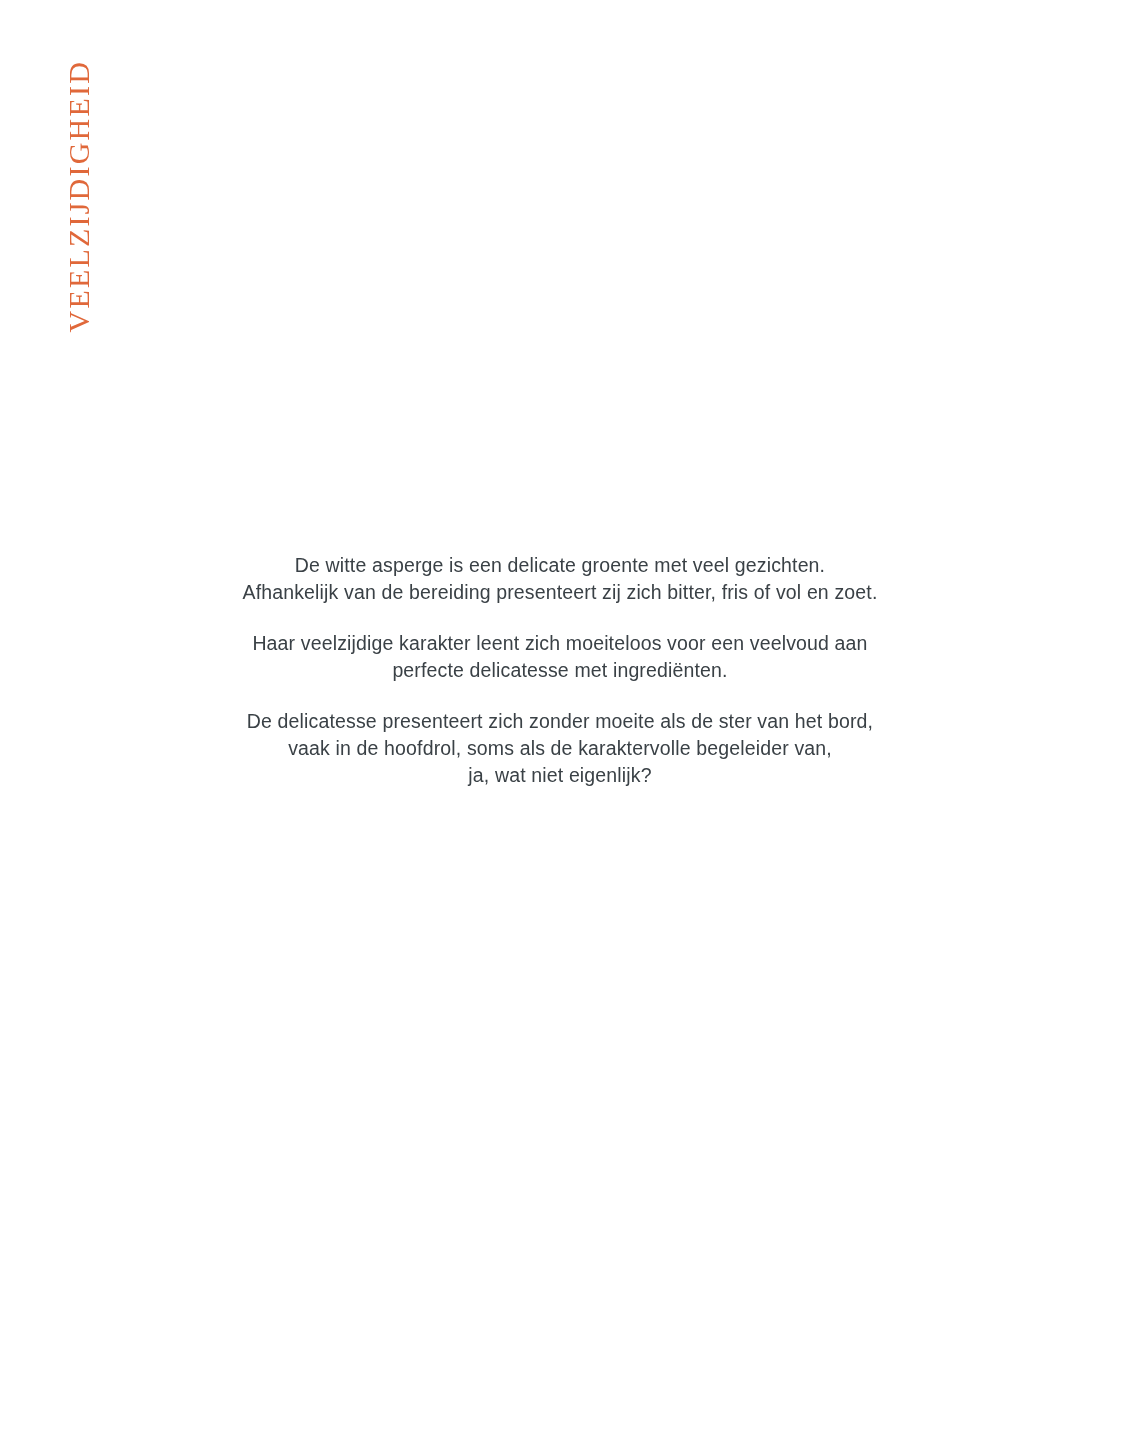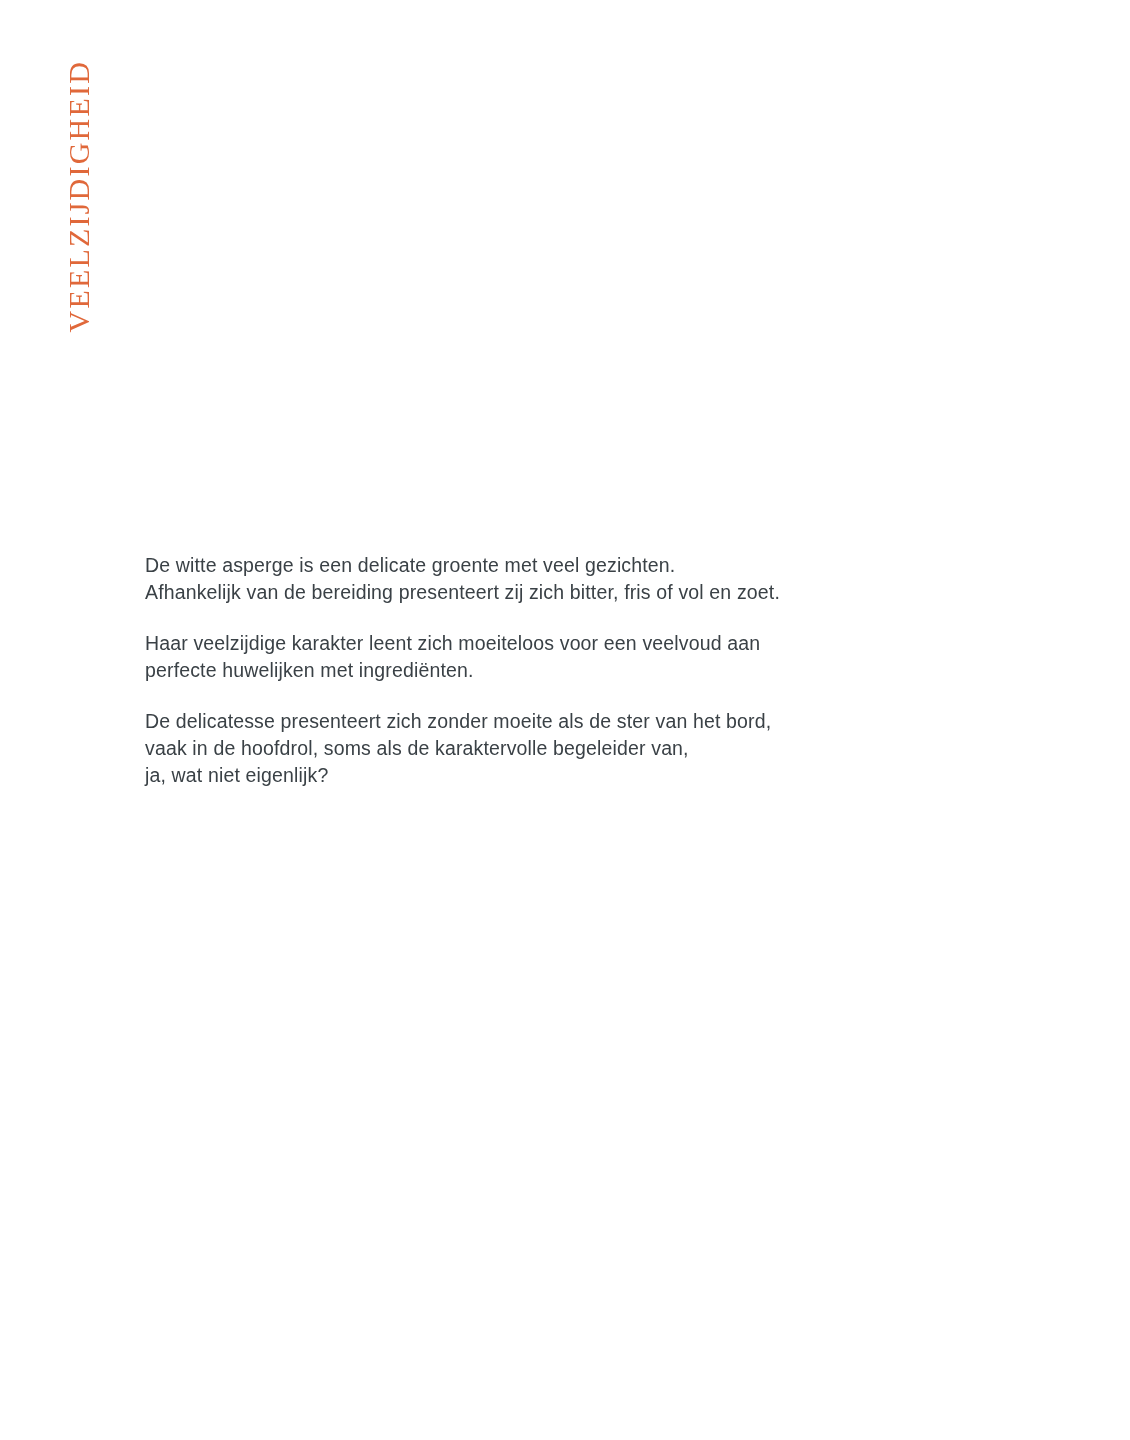--- a/index.html
+++ b/index.html
@@ -37,20 +37,21 @@
     color: #e0683a;
     font-weight: 400;
   }
 
   
   .body-block {
     position: absolute;
     left: 145px;
     top: 552px;
     width: 830px;
+    text-align: center;
   }
   .para {
     font-family: "Liberation Sans", sans-serif;
     font-size: 19.5px;
     line-height: 27px;
     color: #3a4146;
     letter-spacing: 0.15px;
     margin: 0 0 24px 0;
     white-space: pre-line;
   }
@@ -64,19 +65,19 @@
 <div class="page">
 
   <div class="side-title-wrap">
     <div class="side-title">VEELZIJDIGHEID</div>
   </div>
 
   <div class="body-block">
     <p class="para">De witte asperge is een delicate groente met veel gezichten.
 Afhankelijk van de bereiding presenteert zij zich bitter, fris of vol en zoet.</p>
     <p class="para">Haar veelzijdige karakter leent zich moeiteloos voor een veelvoud aan
-perfecte huwelijken met ingrediënten.</p>
+perfecte delicatesse met ingrediënten.</p>
     <p class="para">De delicatesse presenteert zich zonder moeite als de ster van het bord,
 vaak in de hoofdrol, soms als de karaktervolle begeleider van,
 ja, wat niet eigenlijk?</p>
   </div>
 
 </div>
 
 </body></html>

